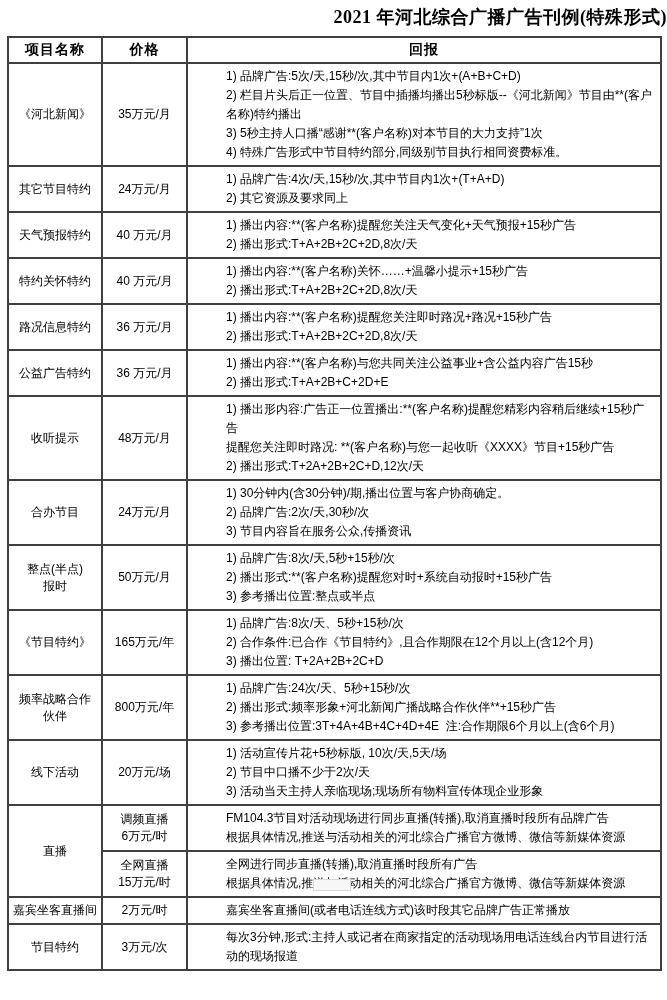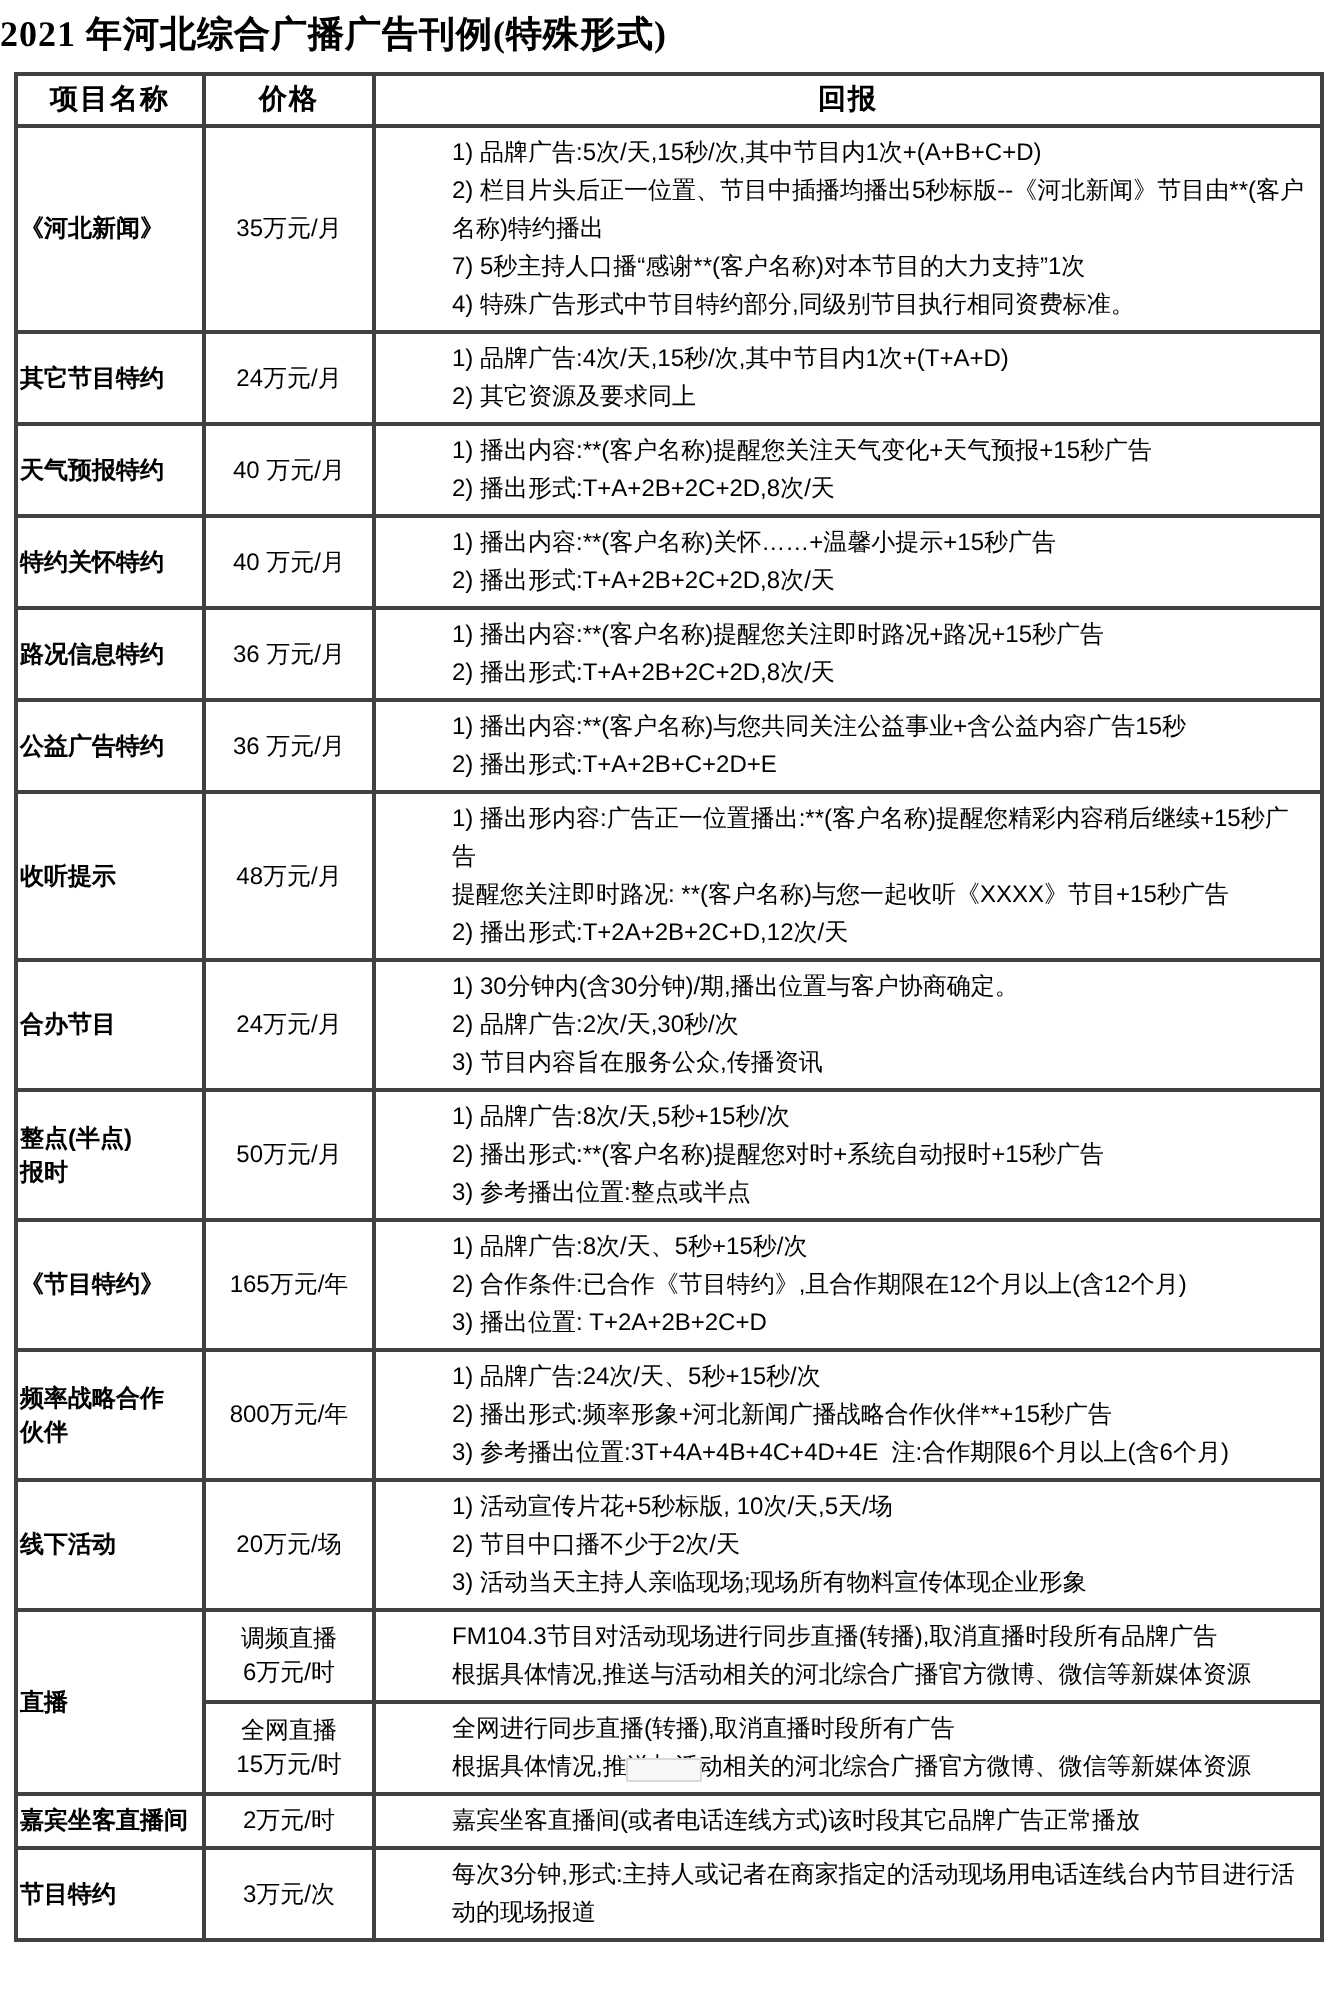--- a/index.html
+++ b/index.html
@@ -6,46 +6,47 @@
   body {
     width: 667px; height: 1000px;
     background: #ffffff;
     color: #000000;
     font-family: "Liberation Sans", "DejaVu Sans", sans-serif;
     position: relative;
     overflow: hidden;
   }
   .title {
     margin: 5px 0 7px 0;
-    text-align: left;
+    text-align: right;
     font-size: 18px;
     font-weight: bold;
     font-family: "Liberation Serif", "DejaVu Serif", serif;
     letter-spacing: 0.5px;
+    padding-left: 23px;
   }
   table.rate-table {
     border-collapse: collapse;
     table-layout: fixed;
     margin-left: 7px;
     width: 653px;
   }
   .rate-table th, .rate-table td {
     border: 2px solid #404040;
   }
   .rate-table th {
     font-size: 14px;
     font-weight: bold;
     padding: 3px 2px;
     text-align: center;
     letter-spacing: 1px;
   }
   td.name {
     font-size: 12px;
-    font-weight: bold;
-    text-align: left;
+    font-weight: normal;
+    text-align: center;
     vertical-align: middle;
     padding: 2px 1px;
     white-space: pre-line;
     line-height: 17px;
   }
   td.price {
     font-size: 12px;
     text-align: center;
     vertical-align: middle;
     padding: 2px 1px;
@@ -92,21 +93,21 @@
         <th>回报</th>
       </tr>
     </thead>
     <tbody>
         <tr class="row">
           <td class="name">《河北新闻》</td>
           <td class="price">35万元/月</td>
           <td class="reward">
             <div class="line">1) 品牌广告:5次/天,15秒/次,其中节目内1次+(A+B+C+D)</div>
             <div class="line">2) 栏目片头后正一位置、节目中插播均播出5秒标版--《河北新闻》节目由**(客户名称)特约播出</div>
-            <div class="line">7) 5秒主持人口播“感谢**(客户名称)对本节目的大力支持”1次</div>
+            <div class="line">3) 5秒主持人口播“感谢**(客户名称)对本节目的大力支持”1次</div>
             <div class="line">4) 特殊广告形式中节目特约部分,同级别节目执行相同资费标准。</div>
           </td>
         </tr>
         <tr class="row">
           <td class="name">其它节目特约</td>
           <td class="price">24万元/月</td>
           <td class="reward">
             <div class="line">1) 品牌广告:4次/天,15秒/次,其中节目内1次+(T+A+D)</div>
             <div class="line">2) 其它资源及要求同上</div>
           </td>

